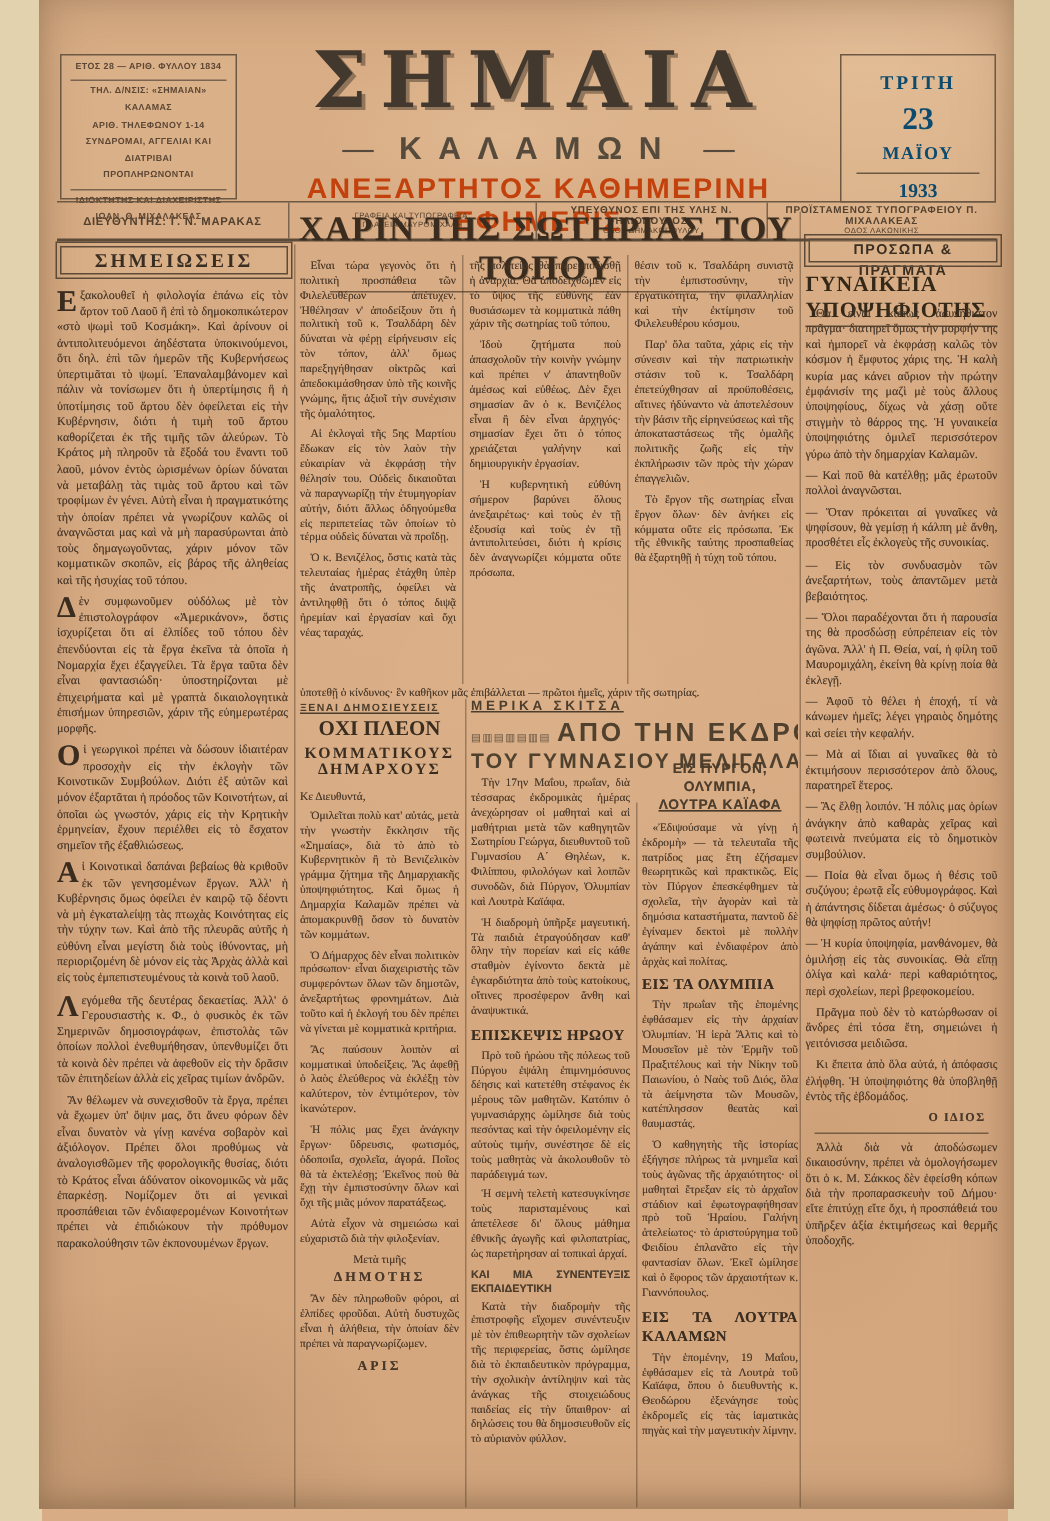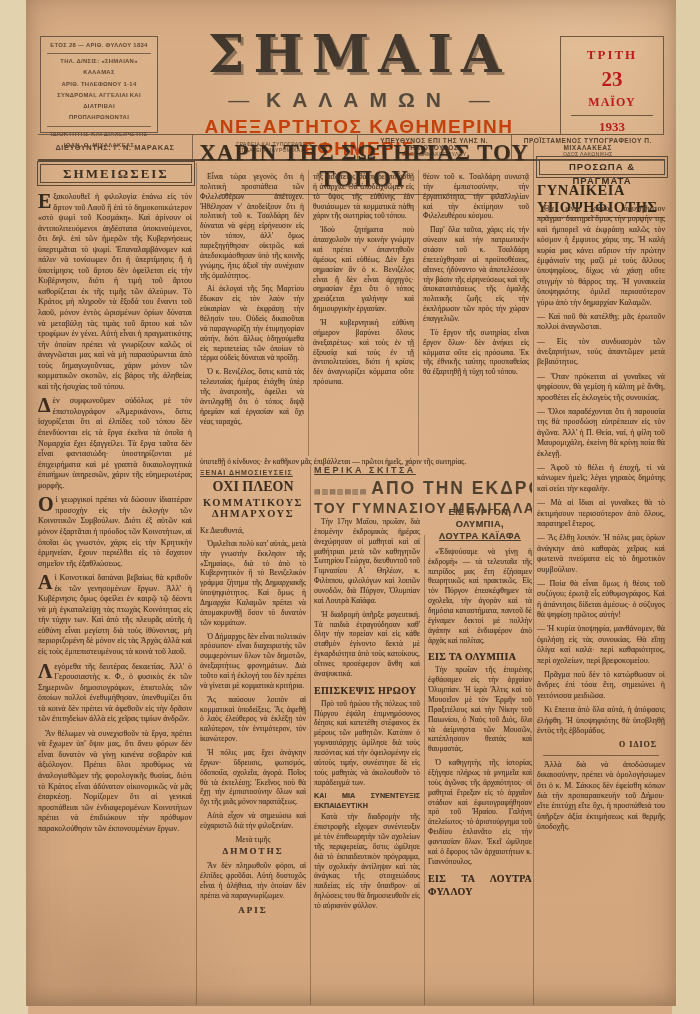--- a/index.html
+++ b/index.html
@@ -17,21 +17,21 @@
       linear-gradient(180deg,#d9ae86,#d6a981 55%,#d3a67e);
     box-shadow:inset 0 0 38px rgba(104,74,46,.35), inset 0 -6px 14px rgba(90,70,50,.25);
   }
   .stain{position:absolute;border-radius:50%;pointer-events:none;}
   
   .mbox{position:absolute;border:1px solid #6d5843;background:rgba(224,186,148,.25);}
   .infobox{left:40px;top:36px;width:118px;height:97px;padding:3px 4px;box-sizing:border-box;
     font-family:"Liberation Sans",sans-serif;font-size:5.9px;line-height:1.9;color:#5c4634;
     text-align:center;letter-spacing:.3px;font-weight:bold;}
   .infobox .rule{border-top:1px solid #7a6450;margin:2px 2px;}
-  .datebox{left:560px;top:36px;width:102px;height:97px;text-align:center;color:#b91c1c;}
+  .datebox{left:560px;top:36px;width:102px;height:97px;text-align:center;color:#0c4a6e;}
   .datebox .d1{font-size:13px;font-weight:bold;letter-spacing:2px;margin-top:10px;}
   .datebox .d2{font-size:21px;font-weight:bold;margin-top:4px;}
   .datebox .d3{font-size:12px;font-weight:bold;letter-spacing:1px;margin-top:3px;}
   .datebox .dr{border-top:1px solid #6d5843;margin:5px 10px 0;}
   .datebox .d4{font-size:13px;font-weight:bold;margin-top:3px;}
   .title{position:absolute;left:165px;top:28px;width:388px;text-align:center;color:#43382d;}
   .t-main{font-family:"DejaVu Serif",serif;font-size:52px;font-weight:900;letter-spacing:9px;
     line-height:1;text-shadow:2.5px 2.5px 0 rgba(72,58,44,.5);}
   .t-sub{font-family:"Liberation Sans",sans-serif;font-size:21px;letter-spacing:11px;
     color:#564a3c;margin-top:8px;font-weight:bold;}
@@ -183,48 +183,50 @@
   <div style="margin-top:3px;white-space:nowrap">
     <span style="font-size:7px;color:#5d4e3e;letter-spacing:1px">▤▥▤▥▤▥▤</span>
     <span class="subheadS" style="font-size:17.5px;letter-spacing:2px;color:#50412f">ΑΠΟ ΤΗΝ ΕΚΔΡΟΜΗΝ</span>
   </div>
   <div style="white-space:nowrap">
     <span class="subheadS" style="font-size:14px;letter-spacing:1.5px;color:#50412f">ΤΟΥ ΓΥΜΝΑΣΙΟΥ ΜΕΛΙΓΑΛΑ</span>
     
   </div>
 
   <div class="bodytxt" style="position:absolute;left:0;top:52px;width:106px;height:488px">
-    <p>Τὴν 17ην Μαΐου, πρωΐαν, διὰ ἑπομένην ἐκδρομικὰς ἡμέρας ἀνεχώρησαν οἱ μαθηταὶ καὶ αἱ μαθήτριαι μετὰ τῶν καθηγητῶν Σωτηρίου Γεώργα, διευθυντοῦ τοῦ Γυμνασίου Α΄ Θηλέων, κ. Φιλίππου, φιλολόγων καὶ λοιπῶν συνοδῶν, διὰ Πύργον, Ὀλυμπίαν καὶ Λουτρὰ Καϊάφα.</p>
+    <p>Τὴν 17ην Μαΐου, πρωΐαν, διὰ τέσσαρας ἐκδρομικὰς ἡμέρας ἀνεχώρησαν οἱ μαθηταὶ καὶ αἱ μαθήτριαι μετὰ τῶν καθηγητῶν Σωτηρίου Γεώργα, διευθυντοῦ τοῦ Γυμνασίου Α΄ Θηλέων, κ. Φιλίππου, φιλολόγων καὶ λοιπῶν συνοδῶν, διὰ Πύργον, Ὀλυμπίαν καὶ Λουτρὰ Καϊάφα.</p>
     <p>Ἡ διαδρομὴ ὑπῆρξε μαγευτική. Τὰ παιδιὰ ἐτραγούδησαν καθ' ὅλην τὴν πορείαν καὶ εἰς κάθε σταθμὸν ἐγίνοντο δεκτὰ μὲ ἐγκαρδιότητα ἀπὸ τοὺς κατοίκους, οἵτινες προσέφερον ἄνθη καὶ ἀναψυκτικά.</p>
     <div class="sec-serif">ΕΠΙΣΚΕΨΙΣ ΗΡΩΟΥ</div>
     <p>Πρὸ τοῦ ἡρώου τῆς πόλεως τοῦ Πύργου ἐψάλη ἐπιμνημόσυνος δέησις καὶ κατετέθη στέφανος ἐκ μέρους τῶν μαθητῶν. Κατόπιν ὁ γυμνασιάρχης ὡμίλησε διὰ τοὺς πεσόντας καὶ τὴν ὀφειλομένην εἰς αὐτοὺς τιμήν, συνέστησε δὲ εἰς τοὺς μαθητὰς νὰ ἀκολουθοῦν τὸ παράδειγμά των.</p>
+    <p>Ἡ σεμνὴ τελετὴ κατεσυγκίνησε τοὺς παρισταμένους καὶ ἀπετέλεσε δι' ὅλους μάθημα ἐθνικῆς ἀγωγῆς καὶ φιλοπατρίας, ὡς παρετήρησαν αἱ τοπικαὶ ἀρχαί.</p>
     <div class="subheadS" style="font-size:7.2px;margin:4px 0 2px">ΚΑΙ ΜΙΑ ΣΥΝΕΝΤΕΥΞΙΣ ΕΚΠΑΙΔΕΥΤΙΚΗ</div>
     <p>Κατὰ τὴν διαδρομὴν τῆς ἐπιστροφῆς εἴχομεν συνέντευξιν μὲ τὸν ἐπιθεωρητὴν τῶν σχολείων τῆς περιφερείας, ὅστις ὡμίλησε διὰ τὸ ἐκπαιδευτικὸν πρόγραμμα, τὴν σχολικὴν ἀντίληψιν καὶ τὰς ἀνάγκας τῆς στοιχειώδους παιδείας εἰς τὴν ὕπαιθρον· αἱ δηλώσεις του θὰ δημοσιευθοῦν εἰς τὸ αὐριανὸν φύλλον.</p>
   </div>
 
   <div class="bodytxt" style="position:absolute;left:114px;top:42px;width:104px;height:498px">
     <div class="subheadS" style="font-size:9.2px;text-align:center;letter-spacing:.5px">
       <div>ΕΙΣ ΠΥΡΓΟΝ, ΟΛΥΜΠΙΑ,</div>
       <div style="text-decoration:underline">ΛΟΥΤΡΑ ΚΑΪΑΦΑ</div>
     </div>
     <p style="margin-top:4px">«Ἐδιψούσαμε νὰ γίνῃ ἡ ἐκδρομὴ» — τὰ τελευταῖα τῆς πατρίδος μας ἔτη ἐζήσαμεν θεωρητικῶς καὶ πρακτικῶς. Εἰς τὸν Πύργον ἐπεσκέφθημεν τὰ σχολεῖα, τὴν ἀγορὰν καὶ τὰ δημόσια καταστήματα, παντοῦ δὲ ἐγίναμεν δεκτοὶ μὲ πολλὴν ἀγάπην καὶ ἐνδιαφέρον ἀπὸ ἀρχὰς καὶ πολίτας.</p>
     <div class="sec-serif">ΕΙΣ ΤΑ ΟΛΥΜΠΙΑ</div>
     <p>Τὴν πρωΐαν τῆς ἑπομένης ἐφθάσαμεν εἰς τὴν ἀρχαίαν Ὀλυμπίαν. Ἡ ἱερὰ Ἄλτις καὶ τὸ Μουσεῖον μὲ τὸν Ἑρμῆν τοῦ Πραξιτέλους καὶ τὴν Νίκην τοῦ Παιωνίου, ὁ Ναὸς τοῦ Διός, ὅλα τὰ ἀείμνηστα τῶν Μουσῶν, κατέπλησσον θεατὰς καὶ θαυμαστάς.</p>
     <p>Ὁ καθηγητὴς τῆς ἱστορίας ἐξήγησε πλήρως τὰ μνημεῖα καὶ τοὺς ἀγῶνας τῆς ἀρχαιότητος· οἱ μαθηταὶ ἔτρεξαν εἰς τὸ ἀρχαῖον στάδιον καὶ ἐφωτογραφήθησαν πρὸ τοῦ Ἡραίου. Γαλήνη ἀτελείωτος· τὸ ἀριστούργημα τοῦ Φειδίου ἐπλανᾶτο εἰς τὴν φαντασίαν ὅλων. Ἐκεῖ ὡμίλησε καὶ ὁ ἔφορος τῶν ἀρχαιοτήτων κ. Γιαννόπουλος.</p>
-    <div class="sec-serif">ΕΙΣ ΤΑ ΛΟΥΤΡΑ ΦΥΛΛΟΥ</div>
+    <div class="sec-serif">ΕΙΣ ΤΑ ΛΟΥΤΡΑ ΚΑΛΑΜΩΝ</div>
+    <p>Τὴν ἑπομένην, 19 Μαΐου, ἐφθάσαμεν εἰς τὰ Λουτρὰ τοῦ Καϊάφα, ὅπου ὁ διευθυντὴς κ. Θεοδώρου ἐξενάγησε τοὺς ἐκδρομεῖς εἰς τὰς ἰαματικὰς πηγὰς καὶ τὴν μαγευτικὴν λίμνην.</p>
   </div>
 </div>
 
 <div class="boxhead" style="position:absolute;left:539px;top:159px;width:124px;height:14px;font-size:9.5px;letter-spacing:1px;line-height:14px;font-family:'Liberation Sans',sans-serif">ΠΡΟΣΩΠΑ &amp; ΠΡΑΓΜΑΤΑ</div>
 <div style="position:absolute;left:537px;top:182px;width:128px;font-size:14.5px;font-weight:bold;color:#342919;letter-spacing:.5px;border-bottom:1px solid rgba(64,50,34,.8);padding-bottom:1px">ΓΥΝΑΙΚΕΙΑ ΥΠΟΨΗΦΙΟΤΗΣ</div>
 <div class="bodytxt" style="position:absolute;left:537px;top:204px;width:128px;height:800px;font-size:8px;line-height:1.3">
   <p>Θὰ εἶναι κάπως ἀσυνήθιστον πρᾶγμα· διατηρεῖ ὅμως τὴν μορφήν της καὶ ἠμπορεῖ νὰ ἐκφράσῃ καλῶς τὸν κόσμον ἡ ἔμφυτος χάρις της. Ἡ καλὴ κυρία μας κάνει αὔριον τὴν πρώτην ἐμφάνισίν της μαζὶ μὲ τοὺς ἄλλους ὑποψηφίους, δίχως νὰ χάσῃ οὔτε στιγμὴν τὸ θάρρος της. Ἡ γυναικεία ὑποψηφιότης ὁμιλεῖ περισσότερον γύρω ἀπὸ τὴν δημαρχίαν Καλαμῶν.</p>
   <p class="nodent">— Καὶ ποῦ θὰ κατέλθῃ; μᾶς ἐρωτοῦν πολλοὶ ἀναγνῶσται.</p>
+  <p class="nodent">— Ὅταν πρόκειται αἱ γυναῖκες νὰ ψηφίσουν, θὰ γεμίσῃ ἡ κάλπη μὲ ἄνθη, προσθέτει εἷς ἐκλογεὺς τῆς συνοικίας.</p>
   <p class="nodent">— Εἰς τὸν συνδυασμὸν τῶν ἀνεξαρτήτων, τοὺς ἀπαντῶμεν μετὰ βεβαιότητος.</p>
-  <p class="nodent">— Ὅταν πρόκειται αἱ γυναῖκες νὰ ψηφίσουν, θὰ γεμίσῃ ἡ κάλπη μὲ ἄνθη, προσθέτει εἷς ἐκλογεὺς τῆς συνοικίας.</p>
   <p class="nodent">— Ὅλοι παραδέχονται ὅτι ἡ παρουσία της θὰ προσδώσῃ εὐπρέπειαν εἰς τὸν ἀγῶνα. Ἀλλ' ἡ Π. Θεία, ναί, ἡ φίλη τοῦ Μαυρομιχάλη, ἐκείνη θὰ κρίνῃ ποία θὰ ἐκλεγῇ.</p>
   <p class="nodent">— Ἀφοῦ τὸ θέλει ἡ ἐποχή, τί νὰ κάνωμεν ἡμεῖς; λέγει γηραιὸς δημότης καὶ σείει τὴν κεφαλήν.</p>
   <p class="nodent">— Μὰ αἱ ἴδιαι αἱ γυναῖκες θὰ τὸ ἐκτιμήσουν περισσότερον ἀπὸ ὅλους, παρατηρεῖ ἕτερος.</p>
   <p class="nodent">— Ἂς ἔλθῃ λοιπόν. Ἡ πόλις μας ὁρίων ἀνάγκην ἀπὸ καθαρὰς χεῖρας καὶ φωτεινὰ πνεύματα εἰς τὸ δημοτικὸν συμβούλιον.</p>
   <p class="nodent">— Ποία θὰ εἶναι ὅμως ἡ θέσις τοῦ συζύγου; ἐρωτᾷ εἷς εὐθυμογράφος. Καὶ ἡ ἀπάντησις δίδεται ἀμέσως· ὁ σύζυγος θὰ ψηφίσῃ πρῶτος αὐτήν!</p>
   <p class="nodent">— Ἡ κυρία ὑποψηφία, μανθάνομεν, θὰ ὁμιλήσῃ εἰς τὰς συνοικίας. Θὰ εἴπῃ ὀλίγα καὶ καλά· περὶ καθαριότητος, περὶ σχολείων, περὶ βρεφοκομείου.</p>
   <p>Πρᾶγμα ποὺ δὲν τὸ κατώρθωσαν οἱ ἄνδρες ἐπὶ τόσα ἔτη, σημειώνει ἡ γειτόνισσα μειδιῶσα.</p>
   <p>Κι ἔπειτα ἀπὸ ὅλα αὐτά, ἡ ἀπόφασις ἐλήφθη. Ἡ ὑποψηφιότης θὰ ὑποβληθῇ ἐντὸς τῆς ἑβδομάδος.</p>
   <p class="nodent" style="text-align:right;font-weight:bold;letter-spacing:1px;margin-right:8px">Ο ΙΔΙΟΣ</p>
   <div class="hrule"></div>

